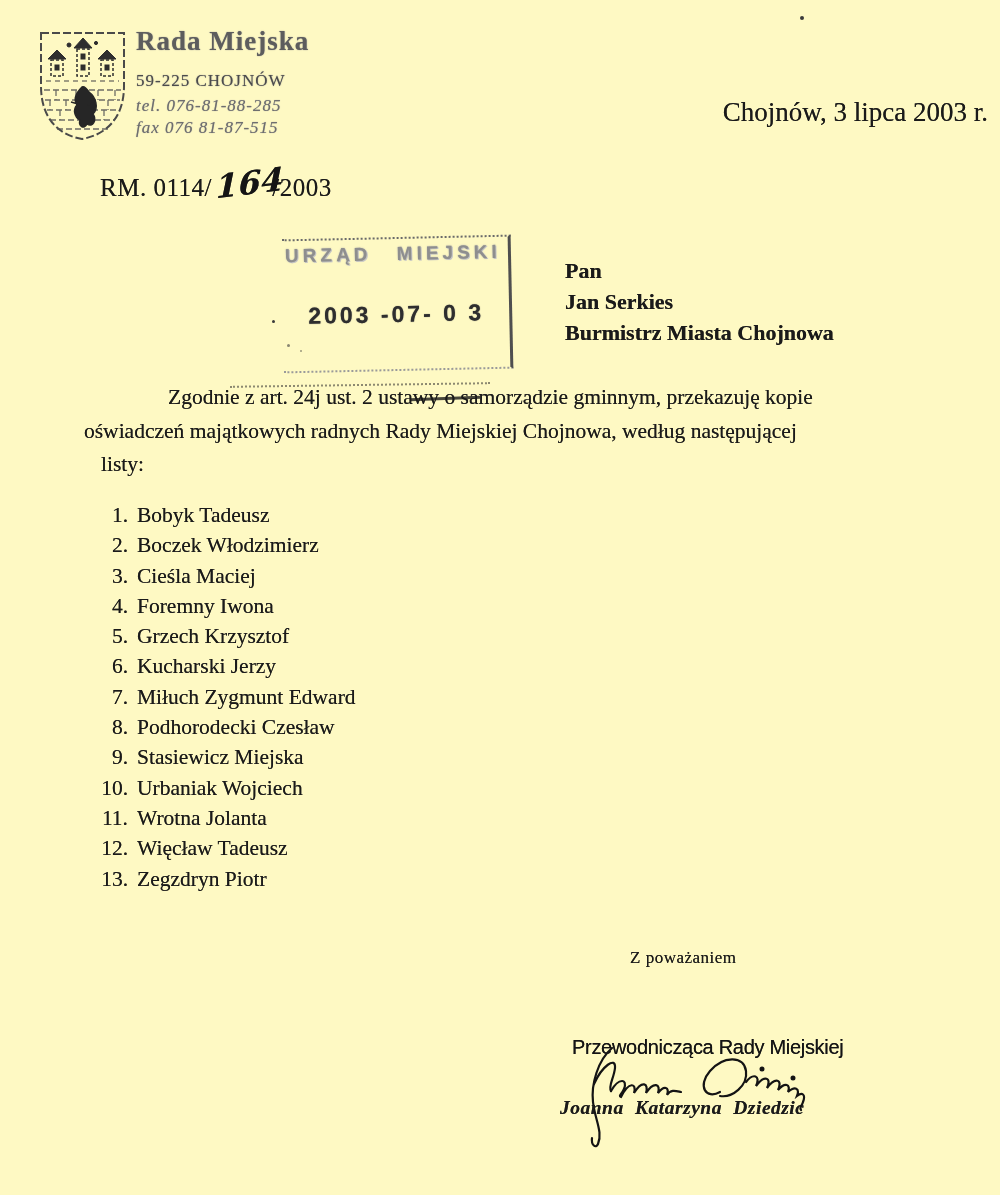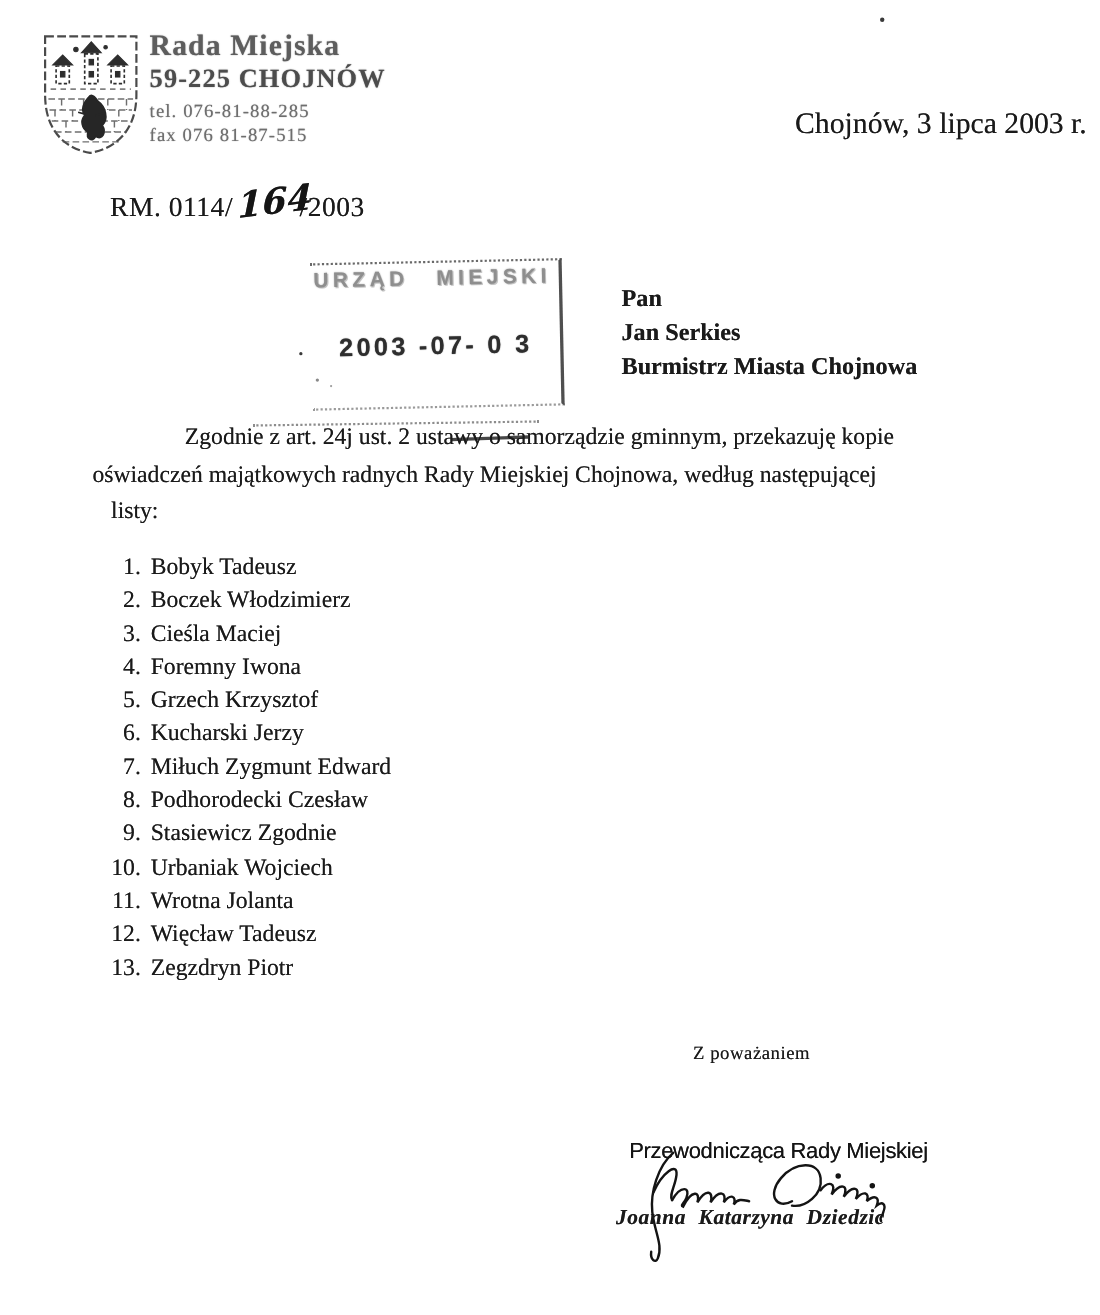--- a/index.html
+++ b/index.html
@@ -1,32 +1,32 @@
 <!DOCTYPE html>
 <html lang="pl"><head>
 <meta charset="utf-8">
 <style>
   * { margin:0; padding:0; box-sizing:border-box; }
   html,body { background:#e8e8e8; }
   body { font-family:"Liberation Serif", serif; }
   .page {
     position:relative; width:1000px; height:1195px;
-    background:#ffffff; margin:0 auto; overflow:hidden;
+    background:#fef9c3; margin:0 auto; overflow:hidden;
     color:#1a1a1a;
   }
   .ink { text-shadow:0 0 0.5px rgba(10,10,10,.7); }
 
   
   .letterhead { position:absolute; left:36px; top:26px; }
   .coa { position:absolute; left:0; top:3px; }
   .lh-text { position:absolute; left:100px; top:0; width:230px; white-space:nowrap; }
   .lh-org    { font-size:27px; font-weight:bold; color:#5d5d5d; text-shadow:0 0 1.2px #8a8a8a; letter-spacing:1px; }
-  .lh-postal { font-size:24px; font-weight:bold; color:#4c4c4c; text-shadow:0 0 1.2px #8a8a8a; margin-top:2px; letter-spacing:1px; }
+  .lh-postal { font-size:17px; font-weight:normal; color:#4c4c4c; text-shadow:0 0 1.2px #8a8a8a; margin-top:14px; letter-spacing:1px; }
   .lh-street { font-size:25px; color:#565656; text-shadow:0 0 1.2px #909090; margin-top:1px; letter-spacing:1px; }
-  .lh-tel, .lh-fax { font-size:17px; color:#6e6e6e; text-shadow:0 0 1px #9a9a9a; margin-top:5px; letter-spacing:1px; }
+  .lh-tel, .lh-fax { font-size:17px; font-style:italic; color:#6e6e6e; text-shadow:0 0 1px #9a9a9a; margin-top:5px; letter-spacing:1px; }
   .lh-fax { margin-top:2px; }
 
   
   .dateline { position:absolute; left:640px; top:97px; width:348px; text-align:right;
               font-size:27px; }
 
   
   .reference { position:absolute; left:100px; top:166px; font-size:25px; letter-spacing:0.5px; }
   .handwritten-no {
     display:inline-block; font-family:"DejaVu Serif", serif; font-style:italic; font-weight:bold;
@@ -185,21 +185,21 @@
       <div class="member-row">
         <span class="member-no">7.</span>
         <span class="member-name">Miłuch Zygmunt Edward</span>
       </div>
       <div class="member-row">
         <span class="member-no">8.</span>
         <span class="member-name">Podhorodecki Czesław</span>
       </div>
       <div class="member-row">
         <span class="member-no">9.</span>
-        <span class="member-name">Stasiewicz Zgodnie</span>
+        <span class="member-name">Stasiewicz Miejska</span>
       </div>
       <div class="member-row">
         <span class="member-no">10.</span>
         <span class="member-name">Urbaniak Wojciech</span>
       </div>
       <div class="member-row">
         <span class="member-no">11.</span>
         <span class="member-name">Wrotna Jolanta</span>
       </div>
       <div class="member-row">

